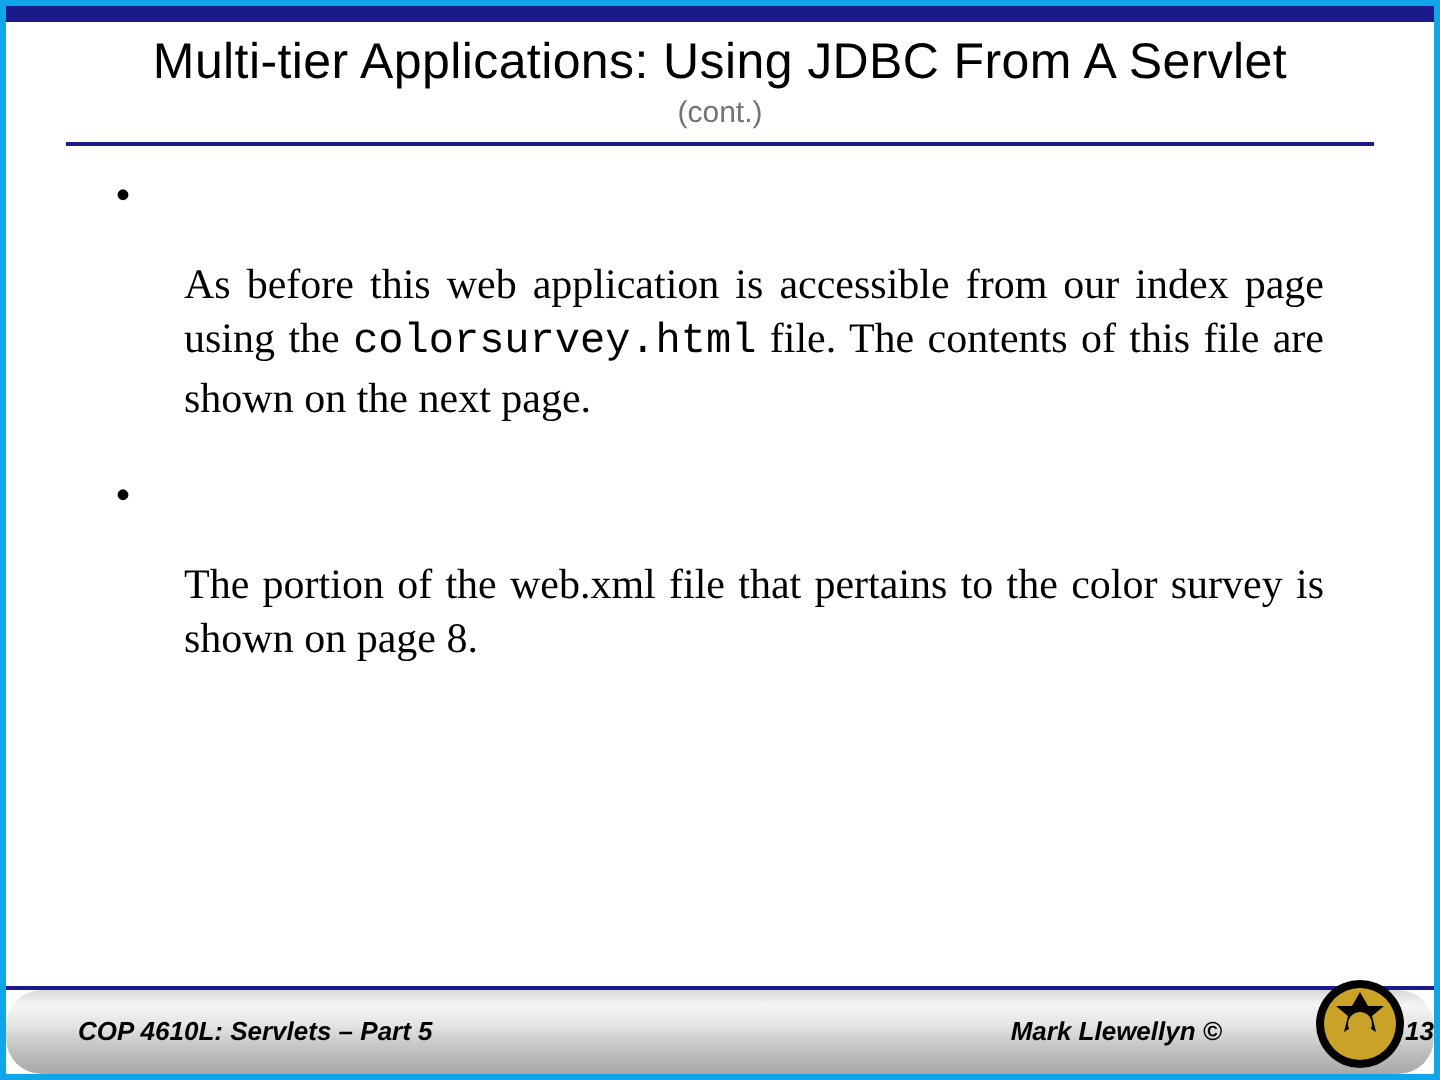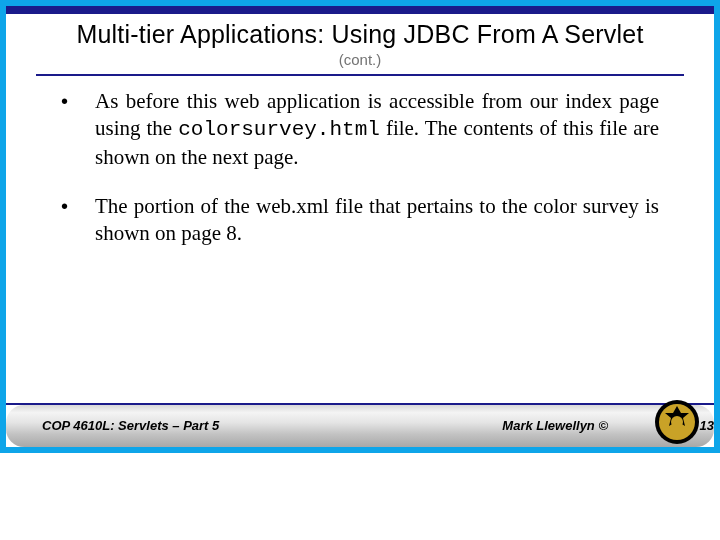--- a/index.html
+++ b/index.html
@@ -6,23 +6,23 @@
   body {
     width: 720px;
     height: 540px;
     background: #fff;
     font-family: "Times New Roman", Times, serif;
     overflow: hidden;
     position: relative;
   }
   .slide {
     width: 720px;
-    height: 453px;
+    height: 540px;
     position: relative;
-    border: 6px solid #0ea5e9;
+    border: 3px solid #0ea5e9;
   }
   .top-bar {
     height: 8px;
     background: #1a1a8a;
     width: 100%;
   }
   .title-area {
     padding: 6px 30px 2px 30px;
     text-align: center;
   }
@@ -56,20 +56,21 @@
     font-size: 20px;
     width: 34px;
     flex-shrink: 0;
     line-height: 1.35;
   }
   .bullet-text {
     font-size: 21px;
     line-height: 1.28;
     text-align: justify;
     color: #000;
+    margin-top: 44px;
   }
   .mono {
     font-family: "Courier New", Courier, monospace;
   }
   .footer {
     position: absolute;
     left: 0;
     right: 0;
     bottom: 0;
     height: 44px;

